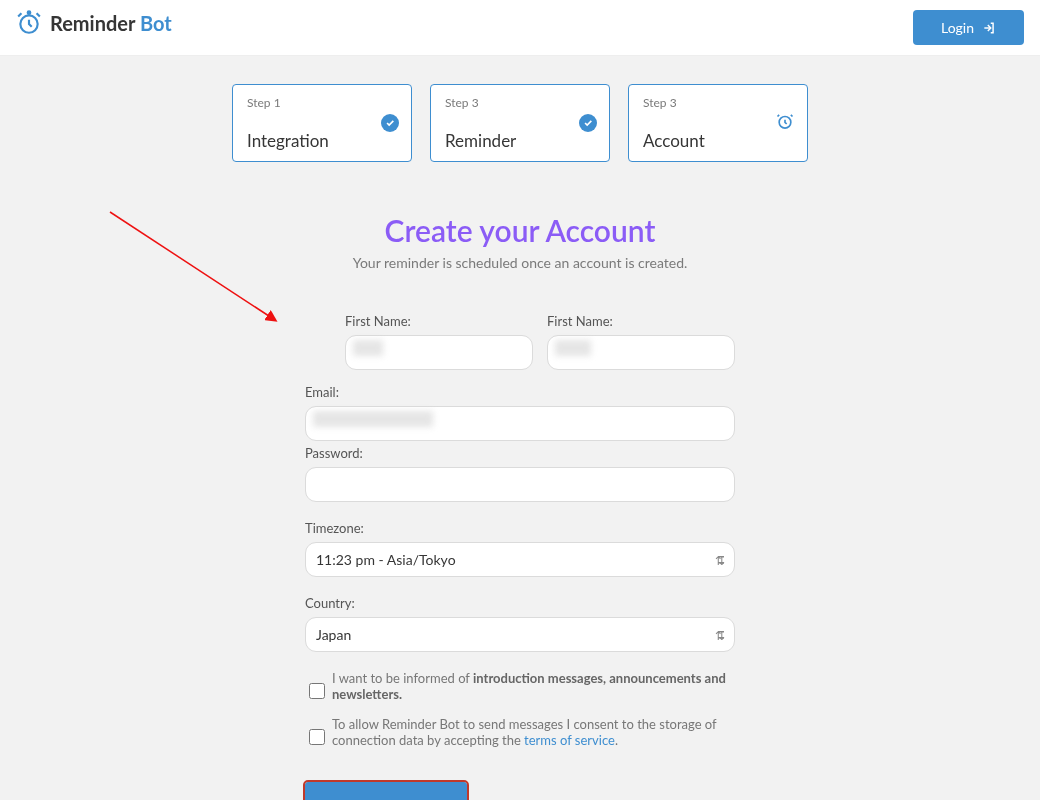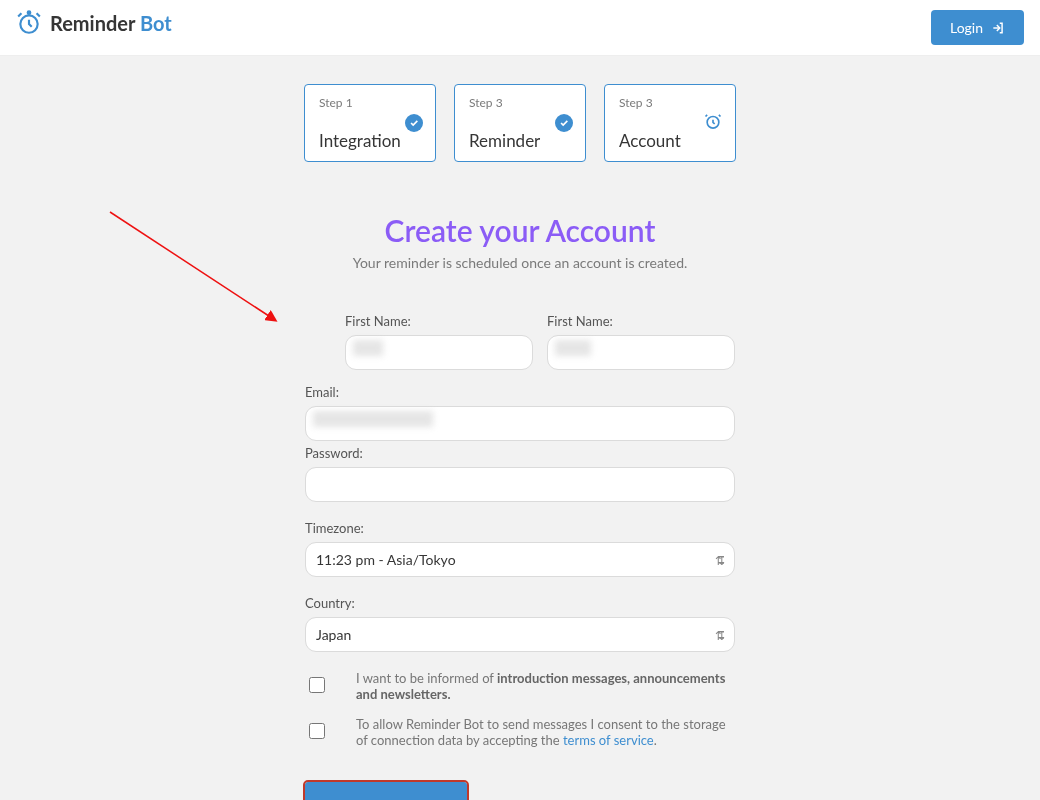--- a/index.html
+++ b/index.html
@@ -17,28 +17,28 @@
     background:#fff;
     display:flex;align-items:flex-start;justify-content:space-between;
     padding:10px 16px;
     border-bottom:1px solid #eee;
   }
   .brand{display:flex;align-items:center;gap:8px;font-weight:700;font-size:20px;color:#363636;}
   .brand span.bot{color:var(--blue);}
   .brand svg{width:26px;height:26px;}
   .login-btn{
     background:var(--blue);color:#fff;border:none;border-radius:4px;
-    padding:9px 19px;font-size:14px;display:flex;align-items:center;gap:8px;cursor:pointer;
+    padding:9px 28px;font-size:14px;display:flex;align-items:center;gap:8px;cursor:pointer;
   }
   .login-btn svg{width:14px;height:14px;}
 
   .page{max-width:1040px;margin:0 auto;padding:28px 0 40px;}
   .steps{display:flex;gap:18px;justify-content:center;margin-bottom:50px;}
   .step{
-    width:132px;border:1px solid var(--step-border);border-radius:4px;
+    width:180px;border:1px solid var(--step-border);border-radius:4px;
     background:#fff;padding:10px 14px;position:relative;
   }
   .step .label{font-size:12px;color:var(--muted);}
   .step .title{font-size:17px;color:#363636;margin-top:20px;}
   .step .icon{position:absolute;right:12px;top:50%;transform:translateY(-50%);}
   .step .check{width:18px;height:18px;border-radius:50%;background:var(--blue);display:flex;align-items:center;justify-content:center;}
   .step .check svg{width:10px;height:10px;}
   .step .clock svg{width:20px;height:20px;stroke:var(--blue);}
 
   .content{width:600px;margin:0 auto;text-align:center;}
@@ -58,21 +58,21 @@
   .select-wrap::after{
     content:"";position:absolute;right:10px;top:50%;transform:translateY(-50%);
     width:8px;height:12px;
     background:linear-gradient(#888,#888),linear-gradient(#888,#888);
     background-size:6px 1.5px,6px 1.5px;background-repeat:no-repeat;
     background-position:center 2px,center 8px;
     -webkit-mask:none;
   }
   .select-caret{position:absolute;right:10px;top:50%;transform:translateY(-50%);font-size:12px;color:#888;pointer-events:none;}
 
-  .check-row{display:flex;gap:28px;font-size:13px;color:#777;margin-bottom:14px;align-items:center;}
+  .check-row{display:flex;gap:4px;font-size:13px;color:#777;margin-bottom:14px;align-items:flex-end;}
   .check-row input[type=checkbox]{width:16px;height:16px;margin-top:1px;border:1px solid var(--border);accent-color:var(--blue);flex-shrink:0;}
   .check-row a{color:var(--blue);text-decoration:none;}
   .check-row strong{color:#666;}
 
   .submit{
     background:var(--blue);color:#fff;border:none;border-radius:3px;
     padding:14px 30px;font-size:15px;cursor:pointer;margin-top:20px;
     outline:2px solid #c0392b;outline-offset:0;
   }
 

